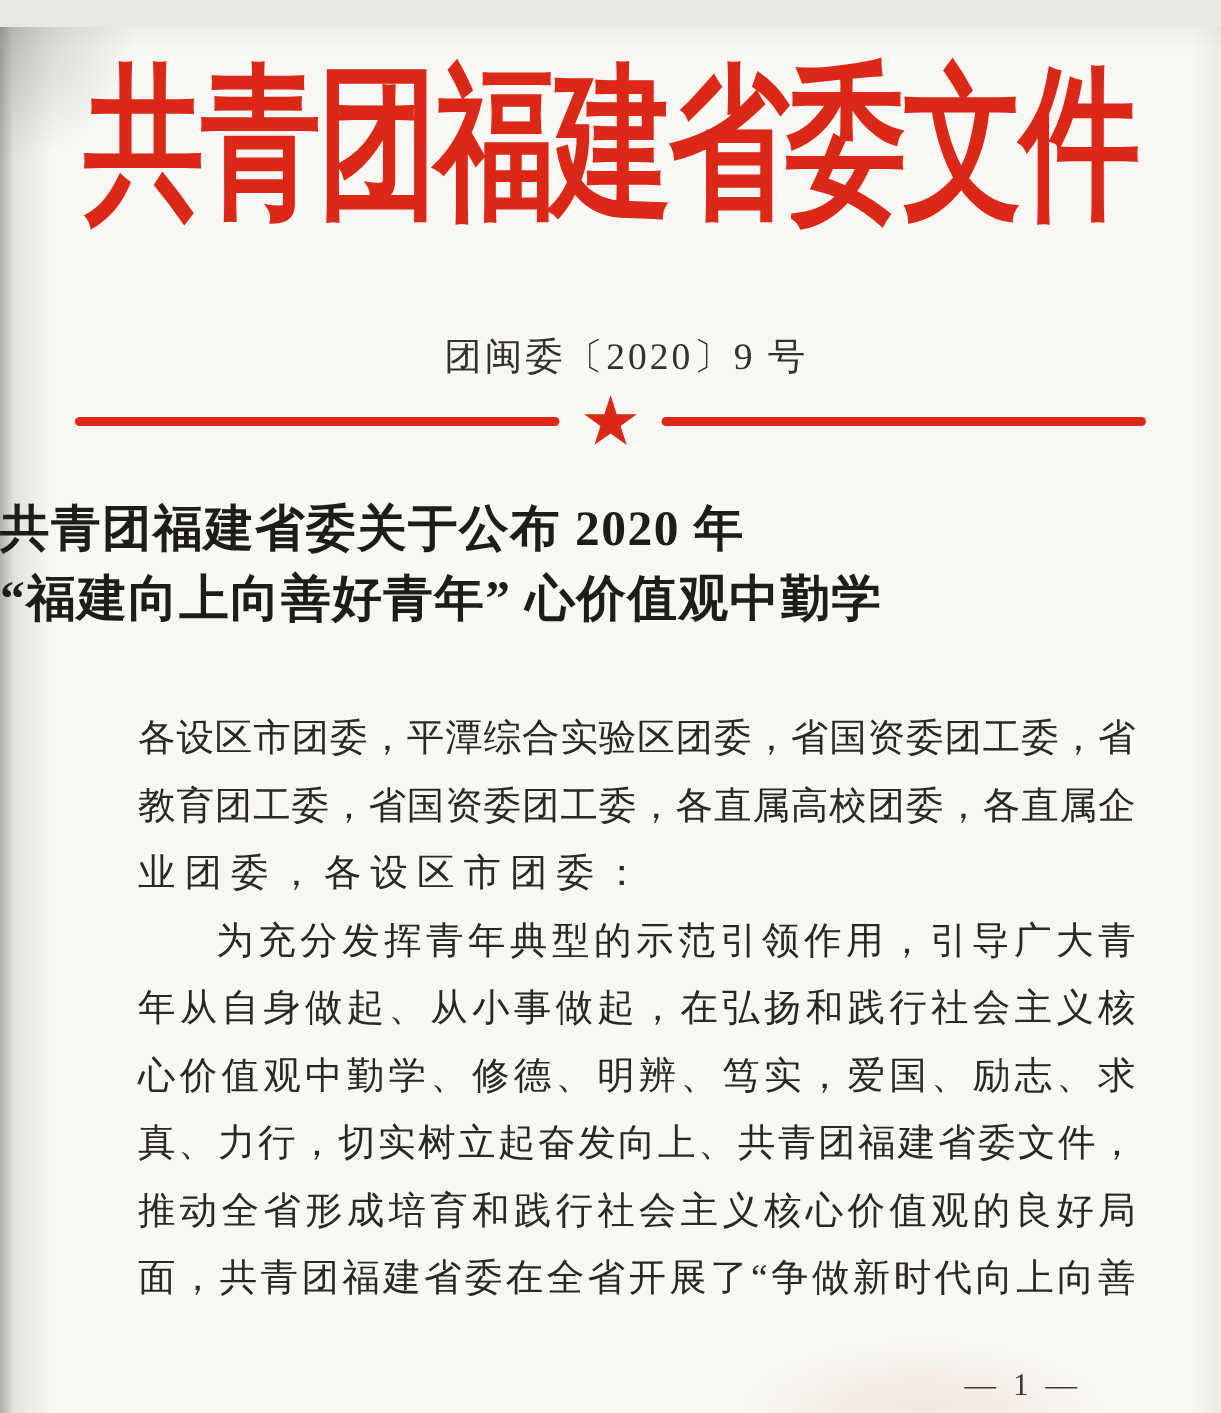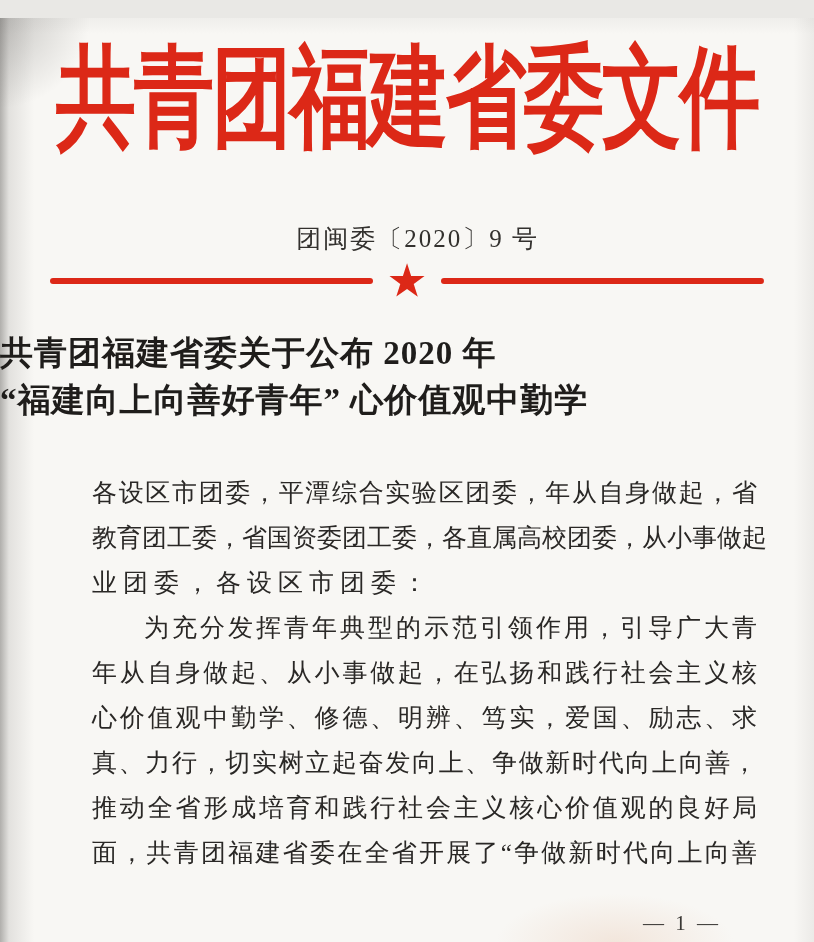--- a/index.html
+++ b/index.html
@@ -134,26 +134,26 @@
     <div class="rule-star">★</div>
     <div class="rule-seg"></div>
   </div>
 
   <div class="notice-title">
     <div>共青团福建省委关于公布 2020 年</div>
     <div>“福建向上向善好青年” 心价值观中勤学</div>
   </div>
 
   <div class="body-text">
-    <div class="line">各设区市团委，平潭综合实验区团委，年从自身做起，省</div>
-    <div class="line">教育团工委，省国资委团工委，各直属高校团委，从小事做起</div>
+    <div class="line">各设区市团委，平潭综合实验区团委，省国资委团工委，省</div>
+    <div class="line">教育团工委，省国资委团工委，各直属高校团委，各直属企</div>
     <div class="line">业团委，各设区市团委：</div>
     <div class="line">为充分发挥青年典型的示范引领作用，引导广大青</div>
     <div class="line">年从自身做起、从小事做起，在弘扬和践行社会主义核</div>
     <div class="line">心价值观中勤学、修德、明辨、笃实，爱国、励志、求</div>
-    <div class="line">真、力行，切实树立起奋发向上、争做新时代向上向善，</div>
+    <div class="line">真、力行，切实树立起奋发向上、共青团福建省委文件，</div>
     <div class="line">推动全省形成培育和践行社会主义核心价值观的良好局</div>
     <div class="line">面，共青团福建省委在全省开展了“争做新时代向上向善</div>
   </div>
 
   <div class="page-number">— 1 —</div>
 
 </div>
 
 </body></html>

